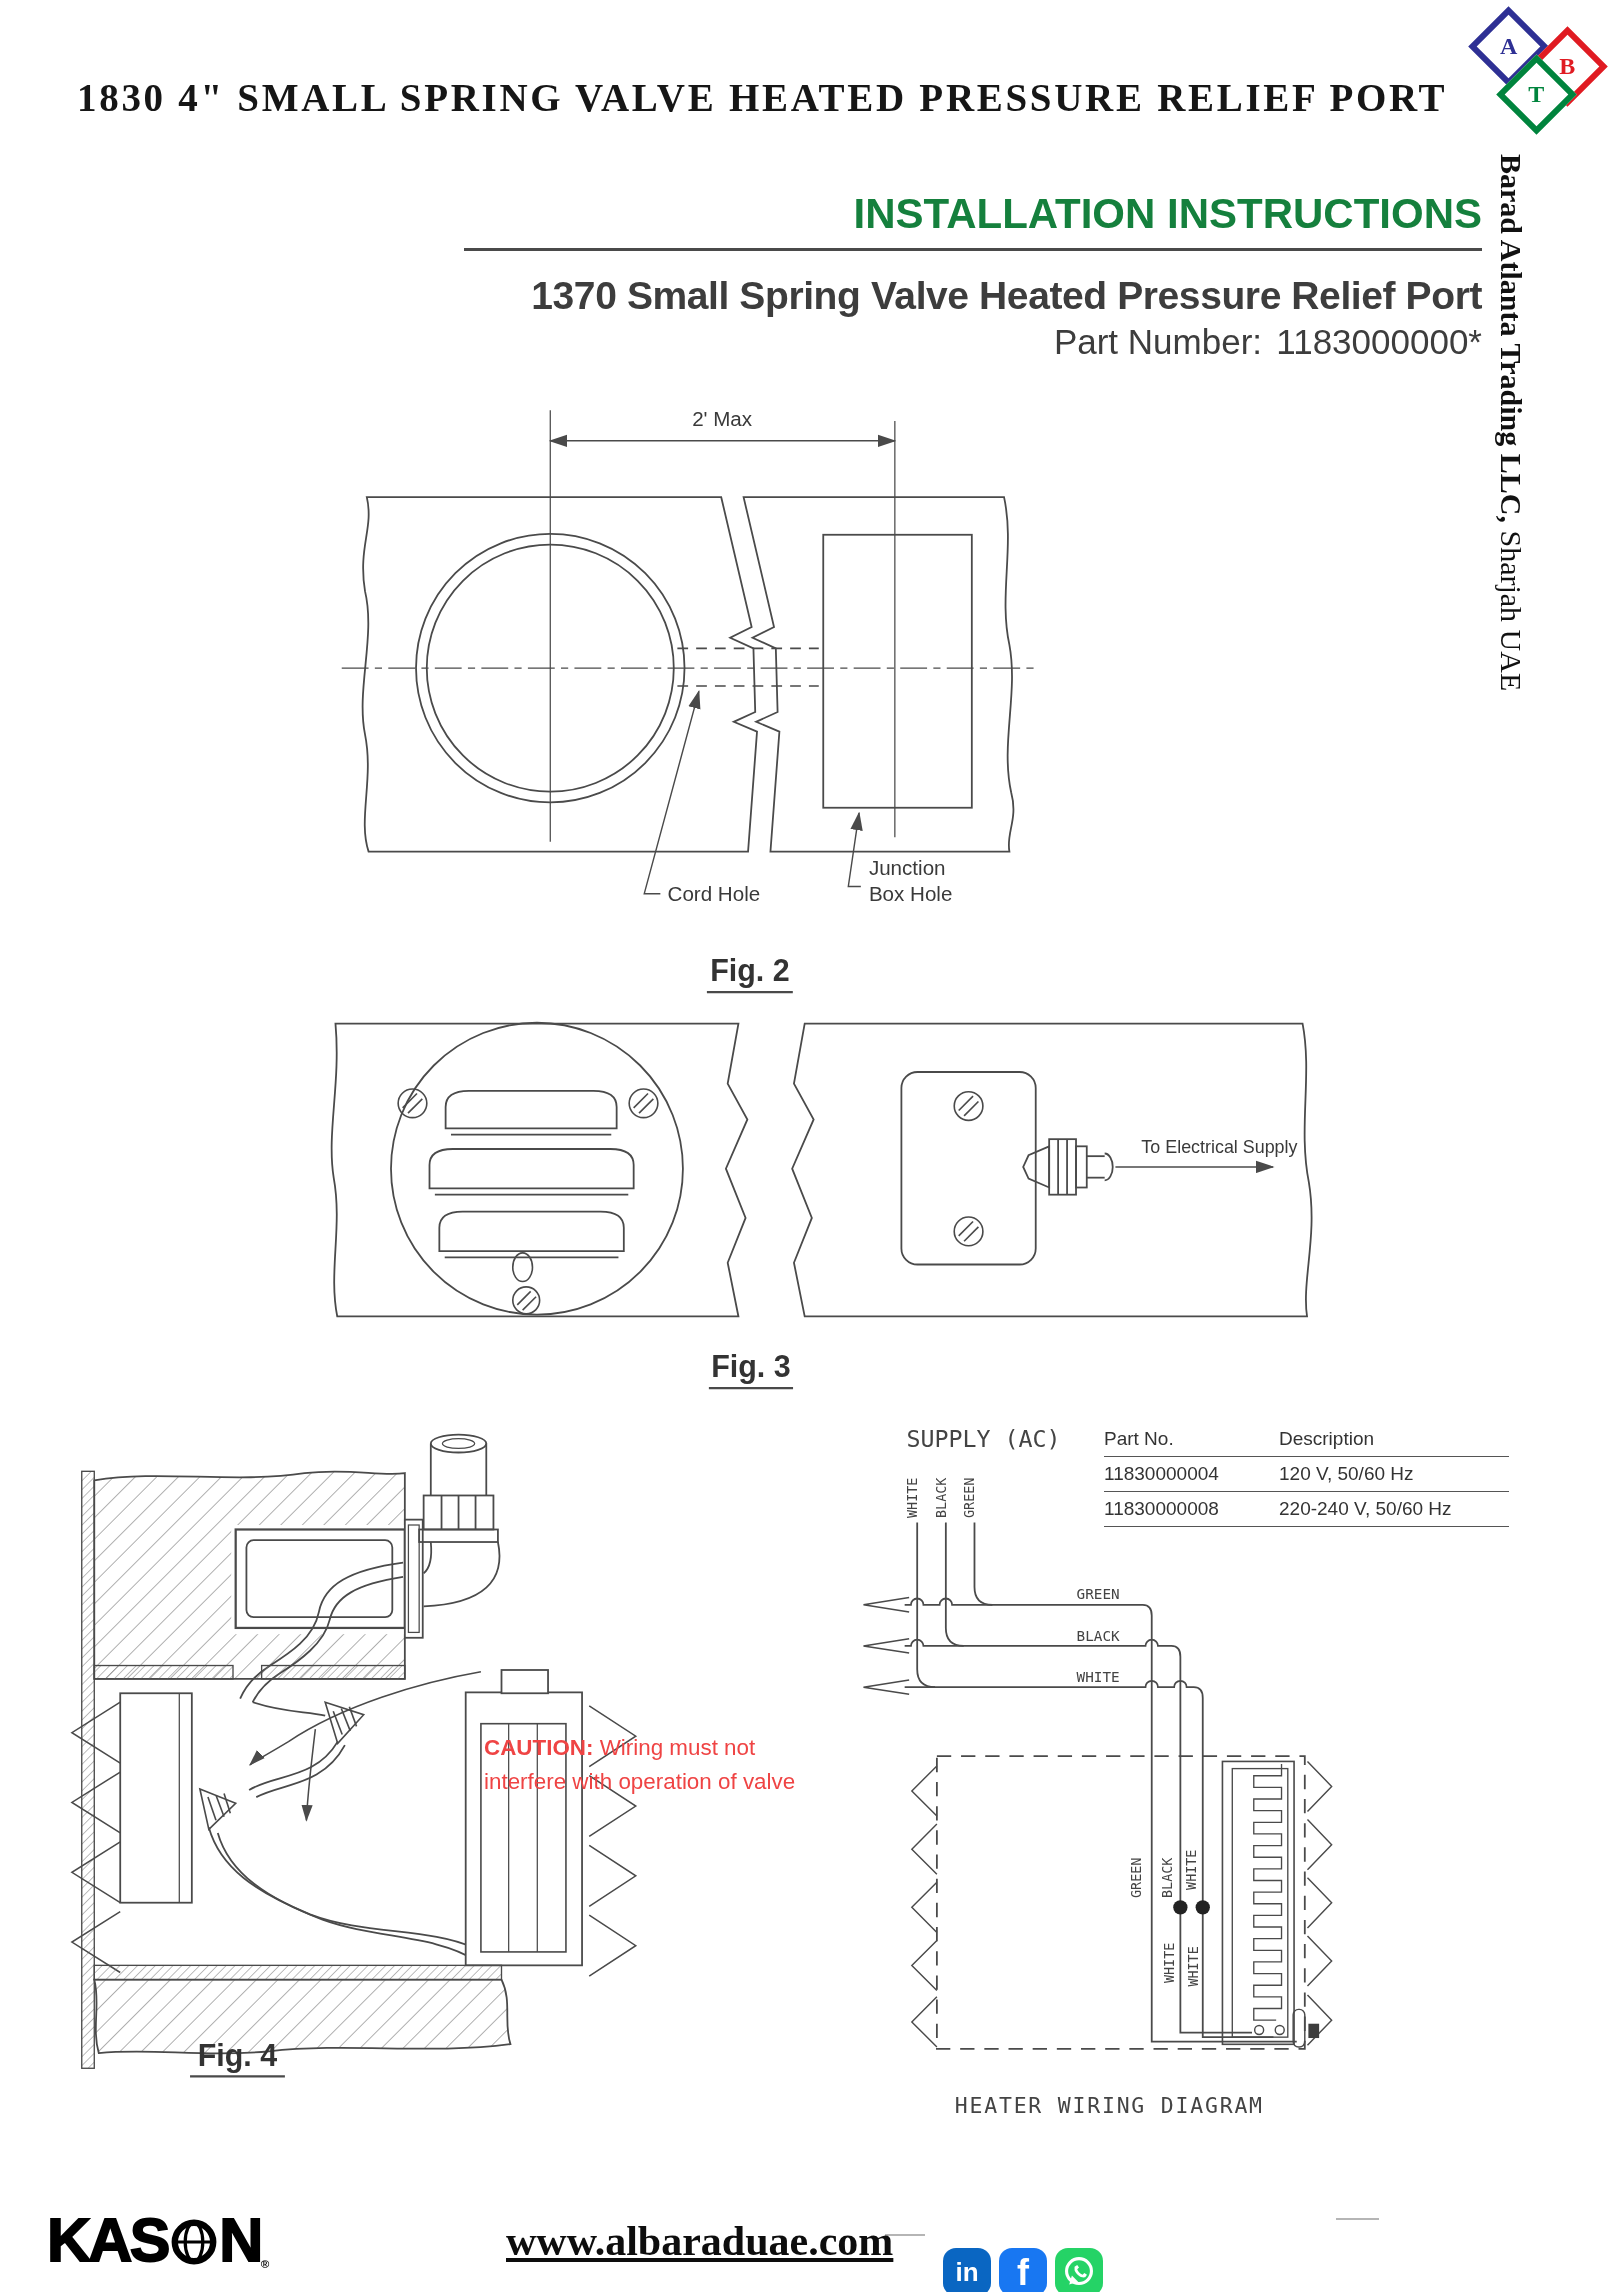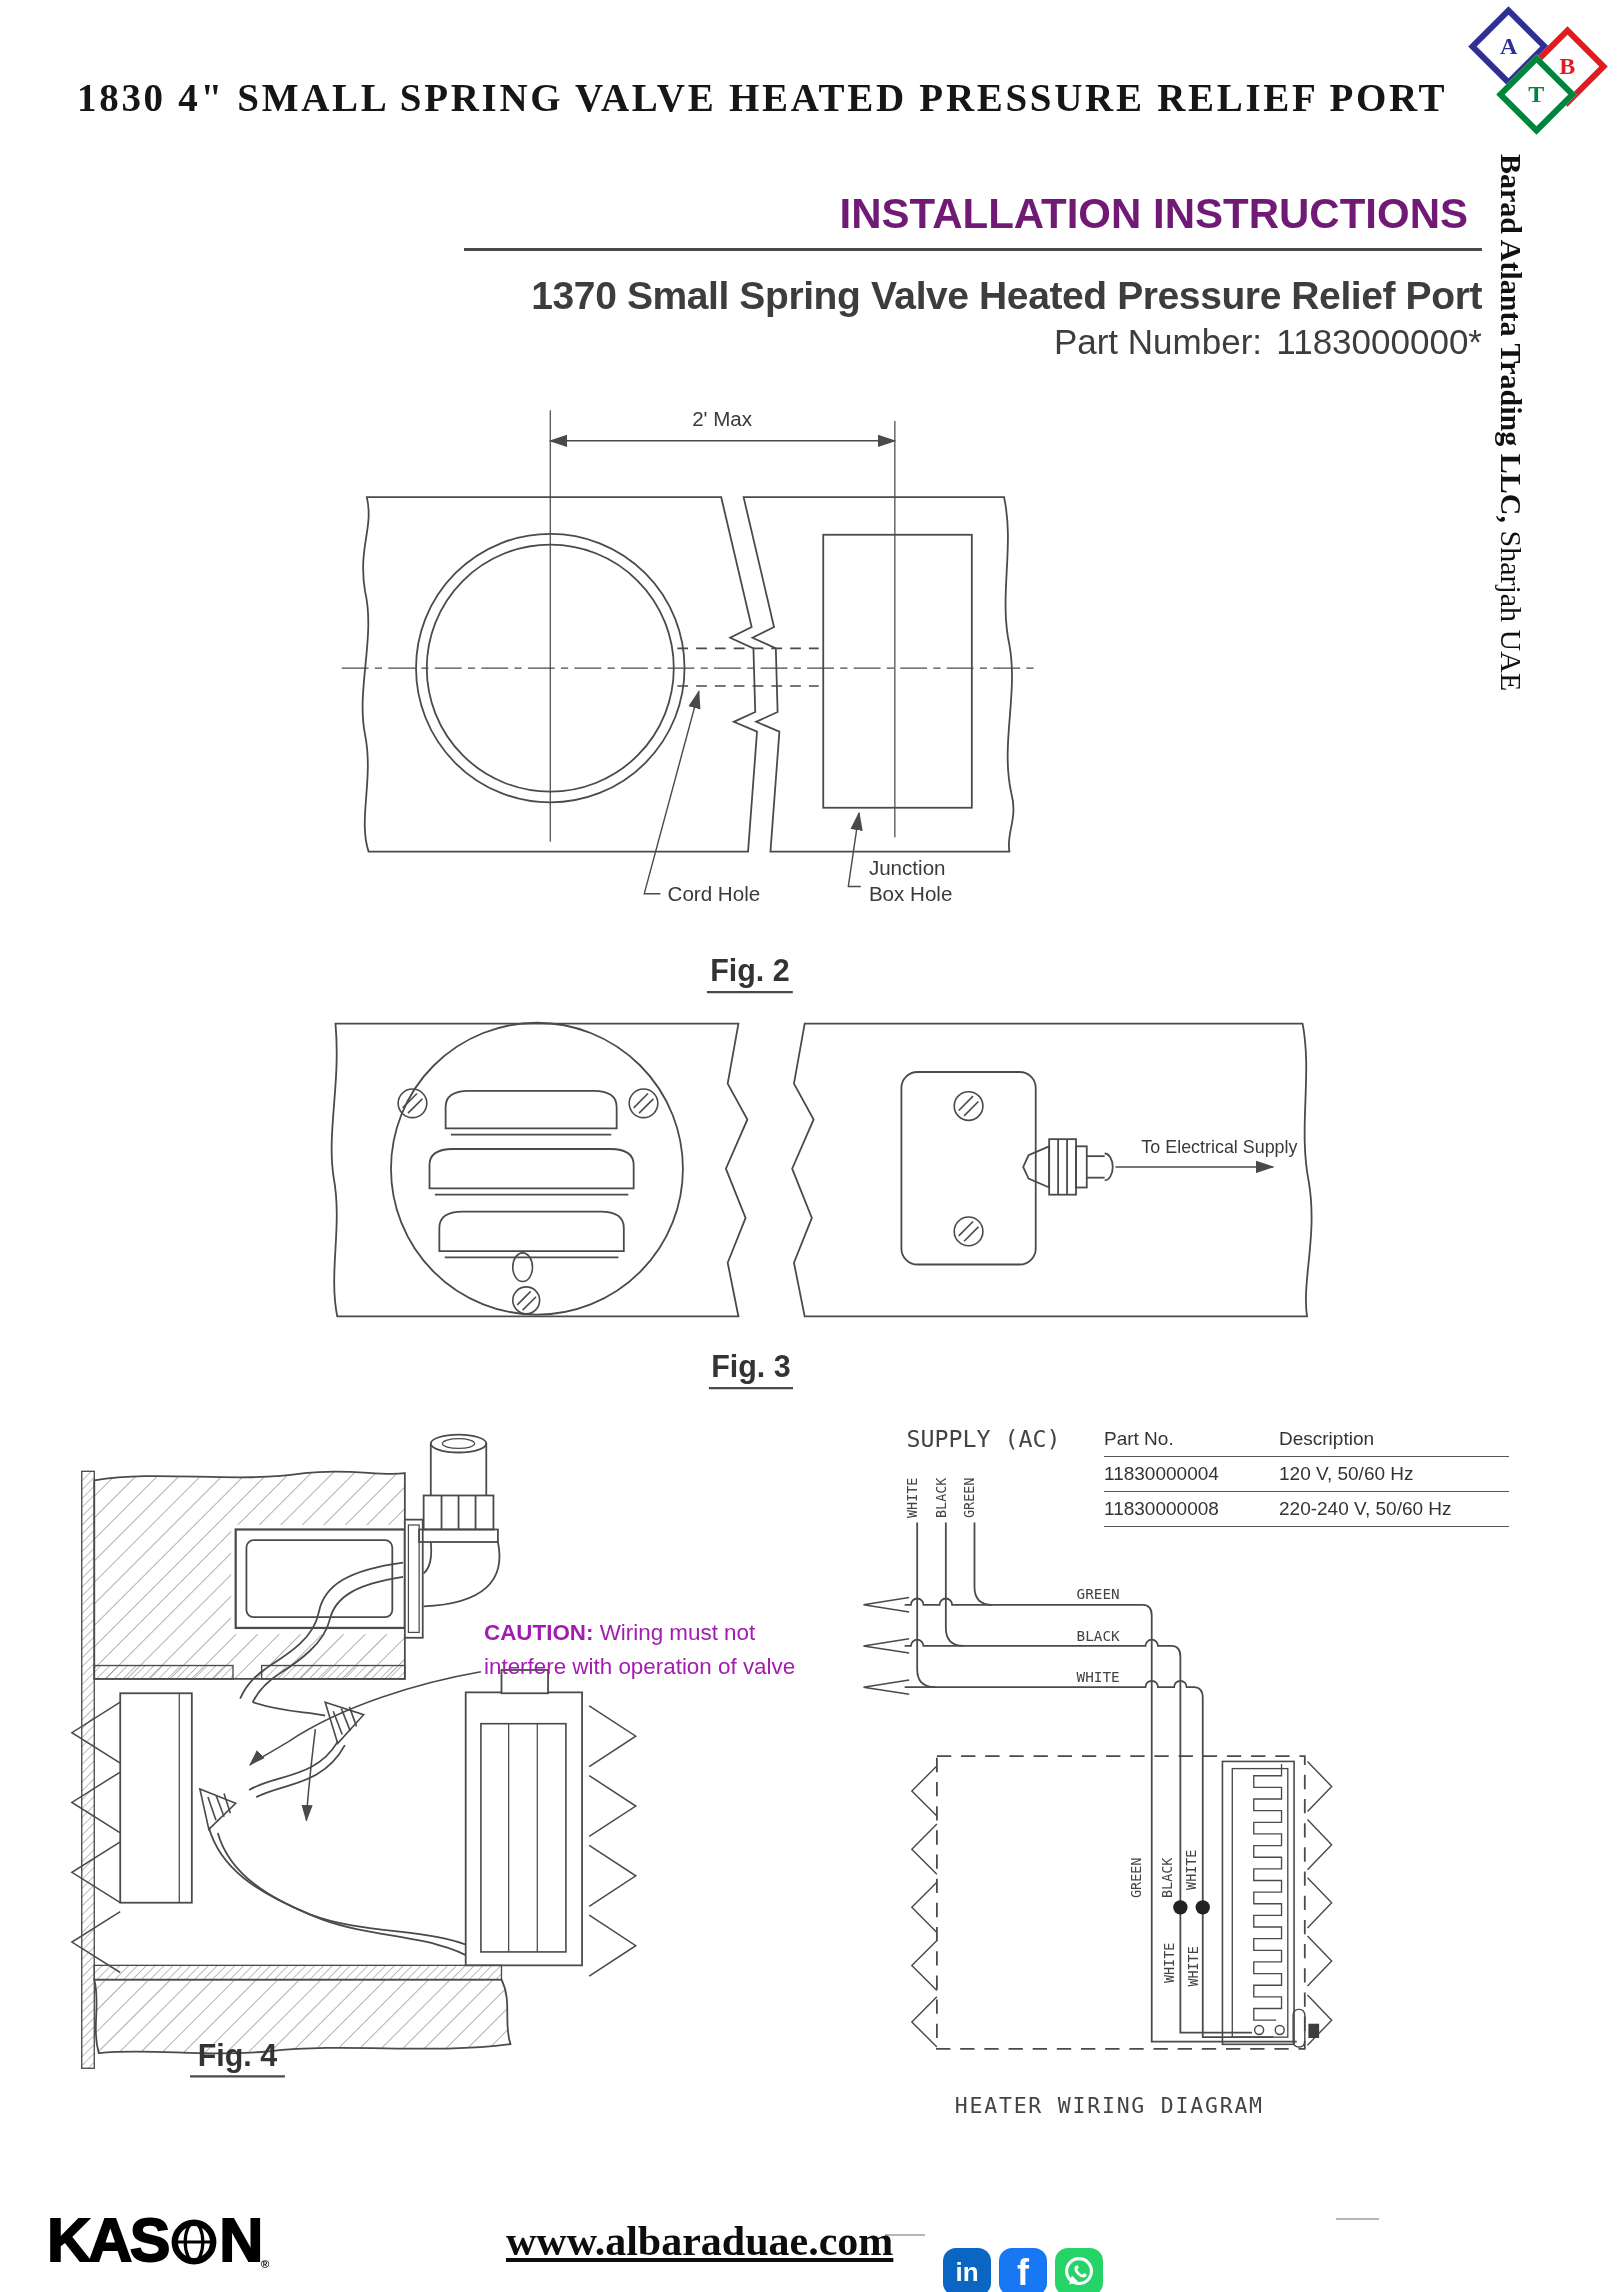--- a/index.html
+++ b/index.html
@@ -9,28 +9,28 @@
   .doc-title{left:77px;top:75px;font-family:"Liberation Serif",serif;font-weight:700;
              font-size:39px;letter-spacing:2.7px;color:#161616;white-space:nowrap;}
   .brand-vert{left:1494px;top:154px;height:627px;writing-mode:vertical-rl;
               font-family:"Liberation Serif",serif;font-size:30px;color:#111;white-space:nowrap;}
   .brand-vert b{font-weight:700;}
   .logo{left:1469px;top:9px;width:143px;height:116px;}
   .diamond{position:absolute;width:45px;height:45px;border:6.3px solid;transform:rotate(45deg);
            background:#fff;display:flex;align-items:center;justify-content:center;}
   .diamond span{transform:rotate(-45deg);font-family:"Liberation Serif",serif;
                 font-weight:700;font-size:24px;}
-  .head-line{right:153px;top:190px;font-size:42px;font-weight:700;color:#701a75;
+  .head-line{right:139px;top:190px;font-size:42px;font-weight:700;color:#15803d;
              letter-spacing:0px;white-space:nowrap;}
   .rule{left:464px;top:248px;width:1018px;height:2.7px;background:#4a4a4a;}
   .sub-line{right:139px;top:274px;font-size:39px;font-weight:700;color:#3d3d3d;
             letter-spacing:-0.4px;white-space:nowrap;}
   .part-line{right:139px;top:322px;font-size:35px;font-weight:400;color:#3d3d3d;white-space:nowrap;}
   .part-line .val{margin-left:14.3px;}
-  .caution{left:484px;top:1616px;width:376px;font-size:22.4px;line-height:34px;color:#a21caf;}
+  .caution{left:484px;top:1731px;width:376px;font-size:22.4px;line-height:34px;color:#ef4444;}
   .caution b{font-weight:700;}
   .tbl{left:1068px;top:1422px;width:405px;font-size:19px;color:#333;margin-left:36px;}
   .tbl .trow{display:flex;height:34px;align-items:center;border-bottom:1.8px solid #555;}
   .tbl .c1{width:175px;}
   .tbl .c2{flex:1;}
   .stray{background:#b5b5b5;height:1.8px;}
   .footer-kason{left:47px;top:2205px;display:flex;align-items:center;color:#000;
                 font-weight:700;font-size:61px;letter-spacing:-2.7px;-webkit-text-stroke:1.8px #000;}
   .footer-kason svg{margin:3.6px 1.8px 0 1.8px;}
   .footer-kason sup{font-size:11.6px;-webkit-text-stroke:0;align-self:flex-end;margin-bottom:5.4px;}

